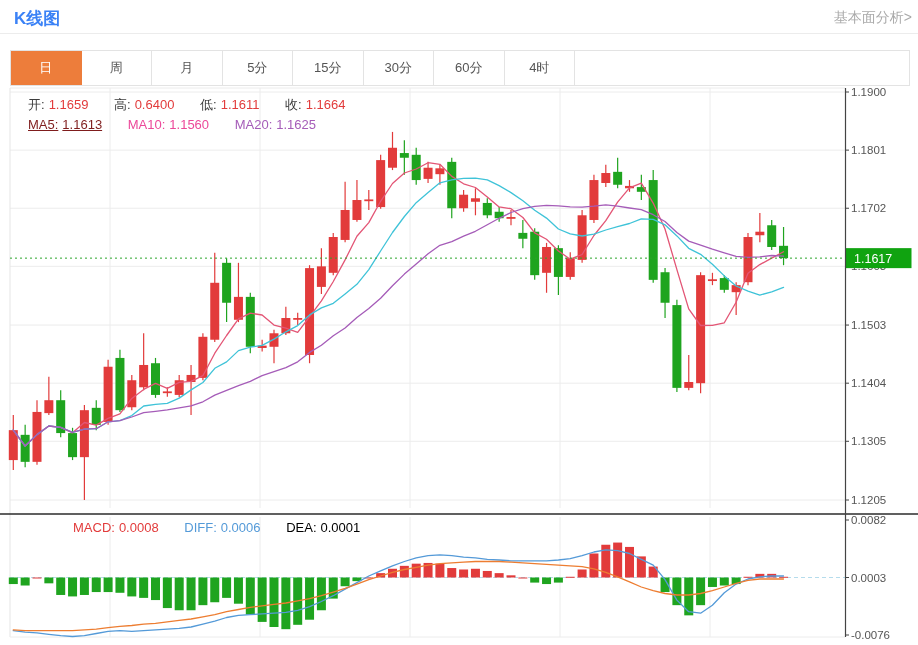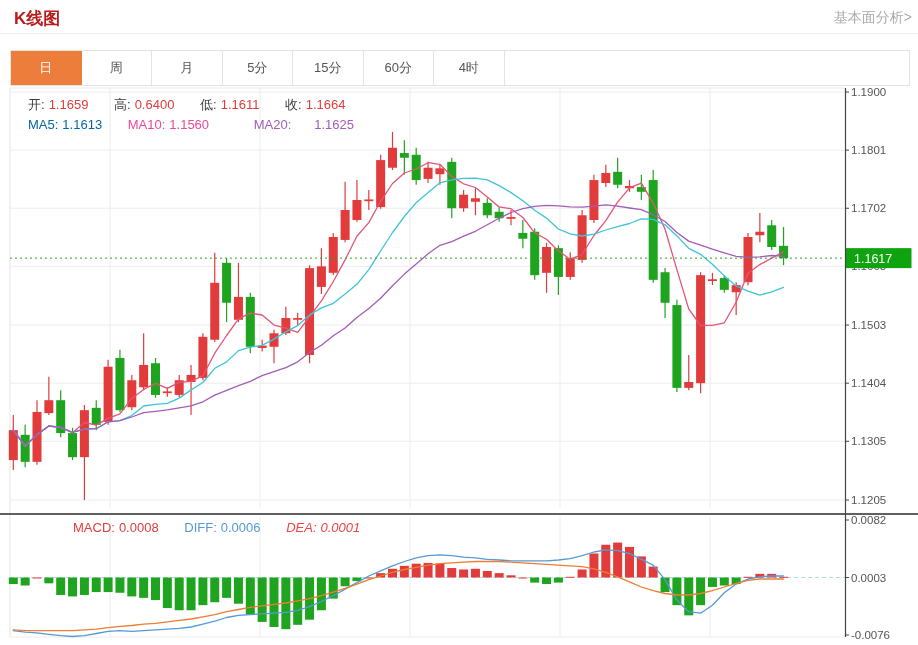--- a/index.html
+++ b/index.html
@@ -1,34 +1,34 @@
 <!DOCTYPE html>
 <html><head>
 <meta charset="utf-8">
 <style>
   html,body{margin:0;padding:0;background:#fff;}
   body{width:918px;height:645px;position:relative;overflow:hidden;
        font-family:"Liberation Sans","DejaVu Sans",sans-serif;-webkit-font-smoothing:antialiased;}
   .abs{position:absolute;}
-  #page-title{left:14px;top:7px;font-size:17px;font-weight:bold;color:#b91c1c;}
+  #page-title{left:14px;top:7px;font-size:17px;font-weight:bold;color:#3b82f6;}
   #fundamental-link{right:6px;top:9px;font-size:14px;color:#a9a9a9;cursor:pointer;text-decoration:none;}
   #header-rule{left:0;top:33px;width:918px;height:0;border-top:1px solid #ececec;}
   #tabbar{left:10px;top:50px;width:900px;height:36px;display:flex;
           border:1px solid #e3e3e3;box-sizing:border-box;background:#fff;}
   .tab{width:70.5px;height:100%;display:flex;align-items:center;justify-content:center;
        font-size:13px;color:#555;border-right:1px solid #e3e3e3;cursor:pointer;box-sizing:border-box;background:#fff;}
   .tab.selected{background:#ed7d3b;color:#fff;border-right-color:#ed7d3b;}
   .tab-filler{flex:1;background:#fff;}
   #chart-root{left:0;top:0;width:918px;height:645px;}
   .legend{font-size:13px;white-space:nowrap;}
   .legend span{margin-right:4px;}
   .lbl{color:#3c3c3c;}
   .val-red{color:#e23b3b;}
-  .ma5{color:#0369a1;}  .ma10{color:#ec4899;}  .ma20{color:#a55cb8;margin-left:19px;}
-  .m-macd{color:#e23b3b;text-align:right;} .m-diff{color:#549ad8;} .m-dea{color:#ef4444;font-style:italic;}
+  .ma5{color:#7f1d1d;text-decoration:underline;}  .ma10{color:#ec4899;}  .ma20{color:#a55cb8;}
+  .m-macd{color:#e23b3b;text-align:right;} .m-diff{color:#549ad8;} .m-dea{color:#000000;}
   #ohlc-legend{left:28px;top:96px;}
   #ma-legend{left:28px;top:117px;}
   #macd-legend{left:73px;top:520px;}
   .gap{display:inline-block;width:14px;}
   svg text{font-family:"Liberation Sans","DejaVu Sans",sans-serif;}
 </style>
 </head>
 <body>
 
 <svg id="chart-root" class="abs" width="918" height="645" viewBox="0 0 918 645">
@@ -421,20 +421,21 @@
 <div id="page-title" class="abs">K线图</div>
 <a id="fundamental-link" class="abs">基本面分析&gt;</a>
 <div id="header-rule" class="abs"></div>
 
 <div id="tabbar" class="abs">
     <div class="tab selected">日</div>
     <div class="tab">周</div>
     <div class="tab">月</div>
     <div class="tab">5分</div>
     <div class="tab">15分</div>
+    <div class="tab">30分</div>
     <div class="tab">60分</div>
     <div class="tab">4时</div>
     <div class="tab-filler"></div>
   </div>
 
 <div id="ohlc-legend" class="abs legend">
   <span class="lbl">开:</span><span class="val-red">1.1659</span><span class="gap"></span>
   <span class="lbl">高:</span><span class="val-red">0.6400</span><span class="gap"></span>
   <span class="lbl">低:</span><span class="val-red">1.1611</span><span class="gap"></span>
   <span class="lbl">收:</span><span class="val-red">1.1664</span>

